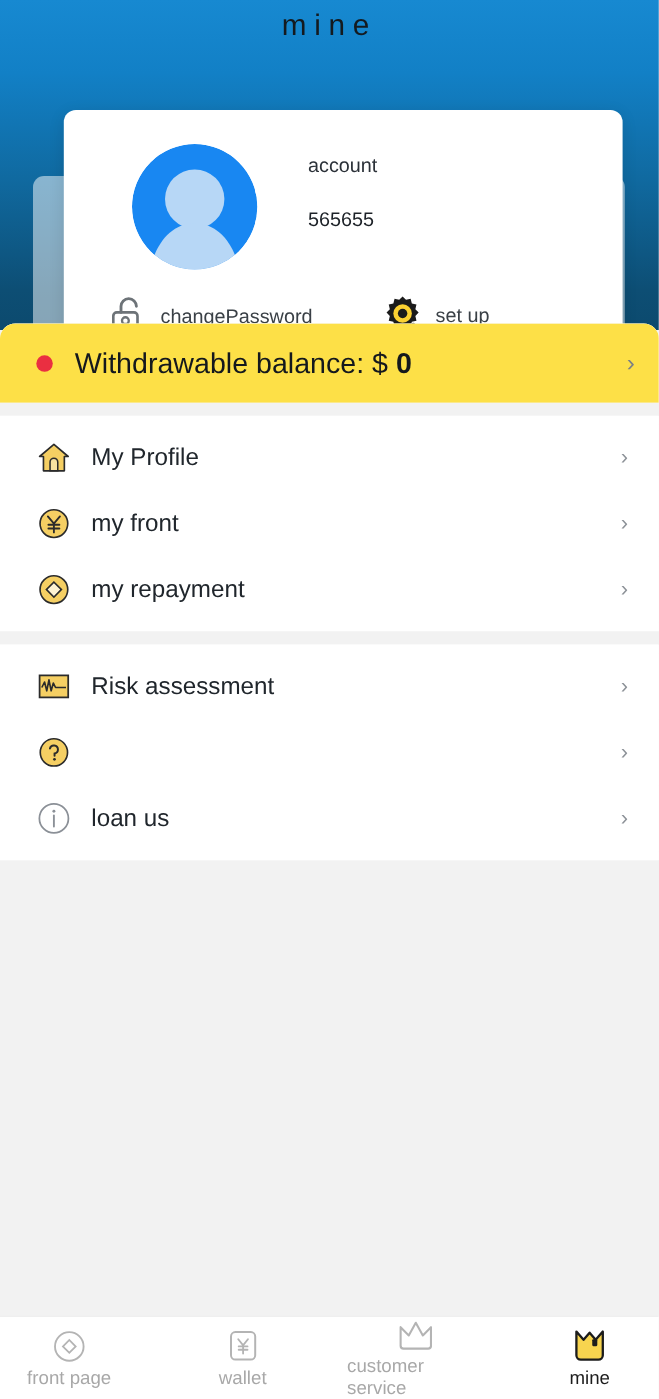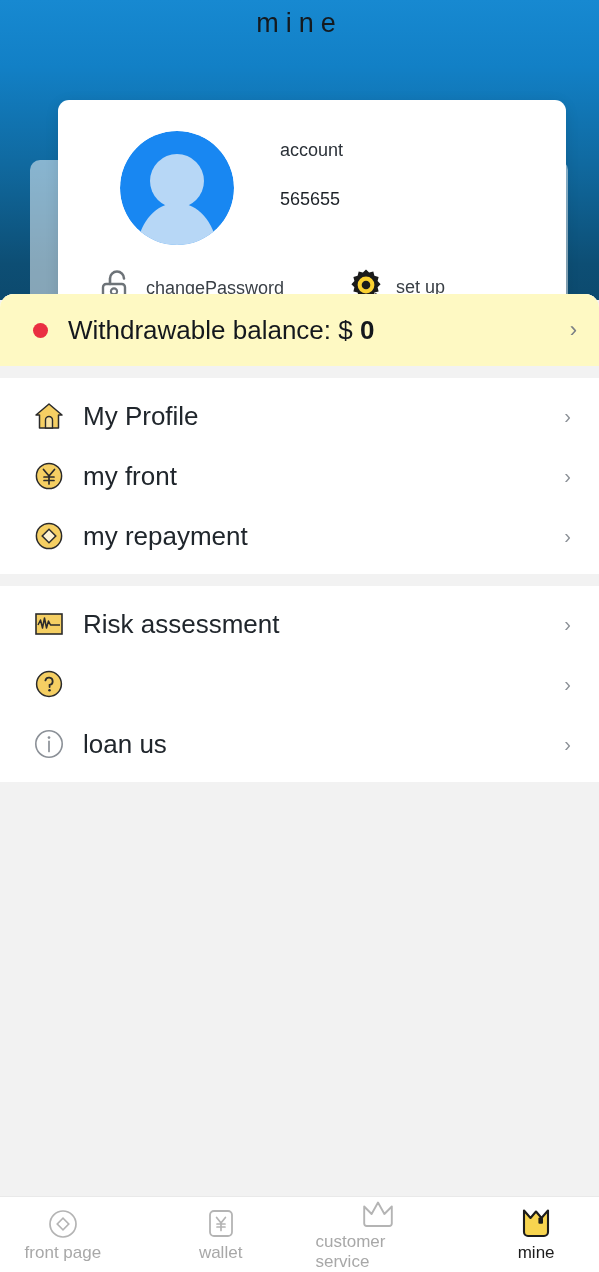--- a/index.html
+++ b/index.html
@@ -116,21 +116,21 @@
   .group { background: #ffffff; }
   .gap   { height: 12px; background: #f2f2f2; }
 
   
   .balance-row {
     position: relative;
     height: 72px;
     display: flex;
     align-items: center;
     padding: 0 22px 0 33px;
-    background: #fef9c3;
+    background: #fde047;
     cursor: pointer;
   }
   .red-dot {
     width: 15px; height: 15px;
     border-radius: 50%;
     background: #ea2f41;
     flex: 0 0 auto;
   }
   .balance-text {
     margin-left: 20px;
@@ -158,21 +158,21 @@
     background: #fff;
     cursor: pointer;
   }
   .menu-row .mi {
     width: 32px; height: 32px;
     flex: 0 0 auto;
     display: flex; align-items: center; justify-content: center;
   }
   .menu-row .mlabel {
     margin-left: 18px;
-    font-size: 26px;
+    font-size: 22px;
     color: #20262c;
   }
   .menu-row .chev {
     color: #8d9298;
     font-size: 20px;
   }
   .group-pad-top { height: 8px; background: #fff; }
   .group-pad-bot { height: 8px; background: #fff; }
 
   

